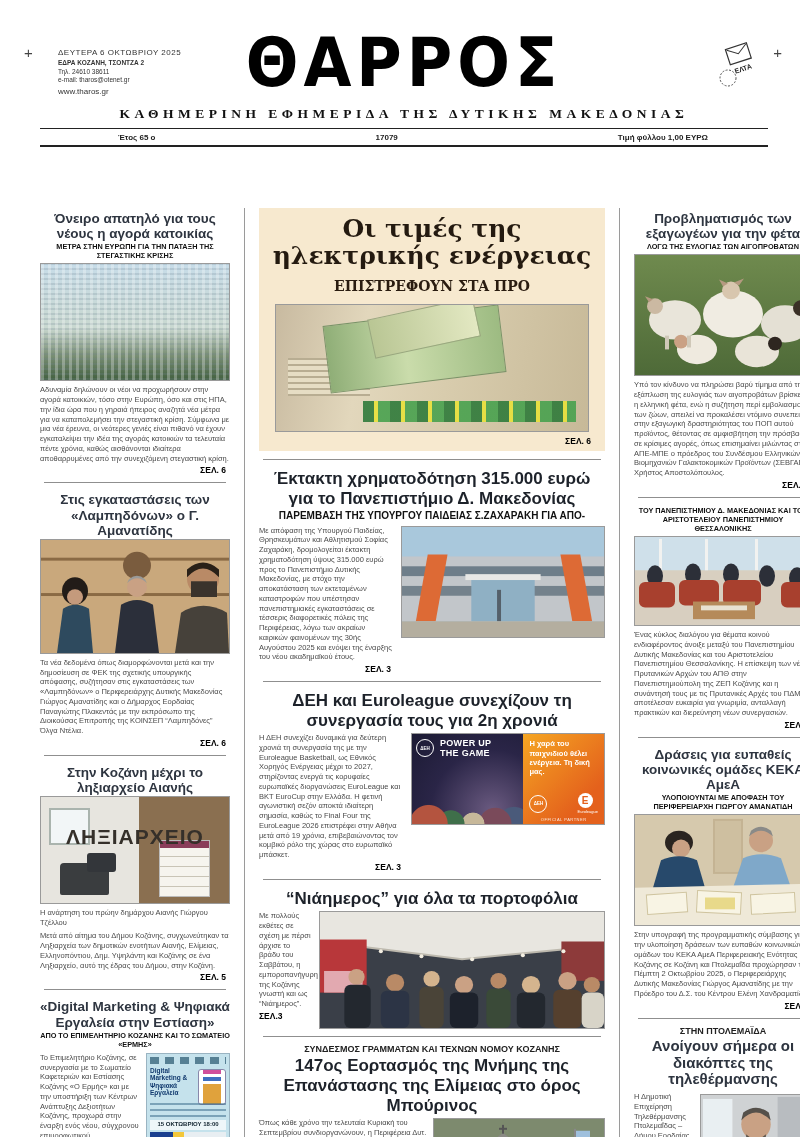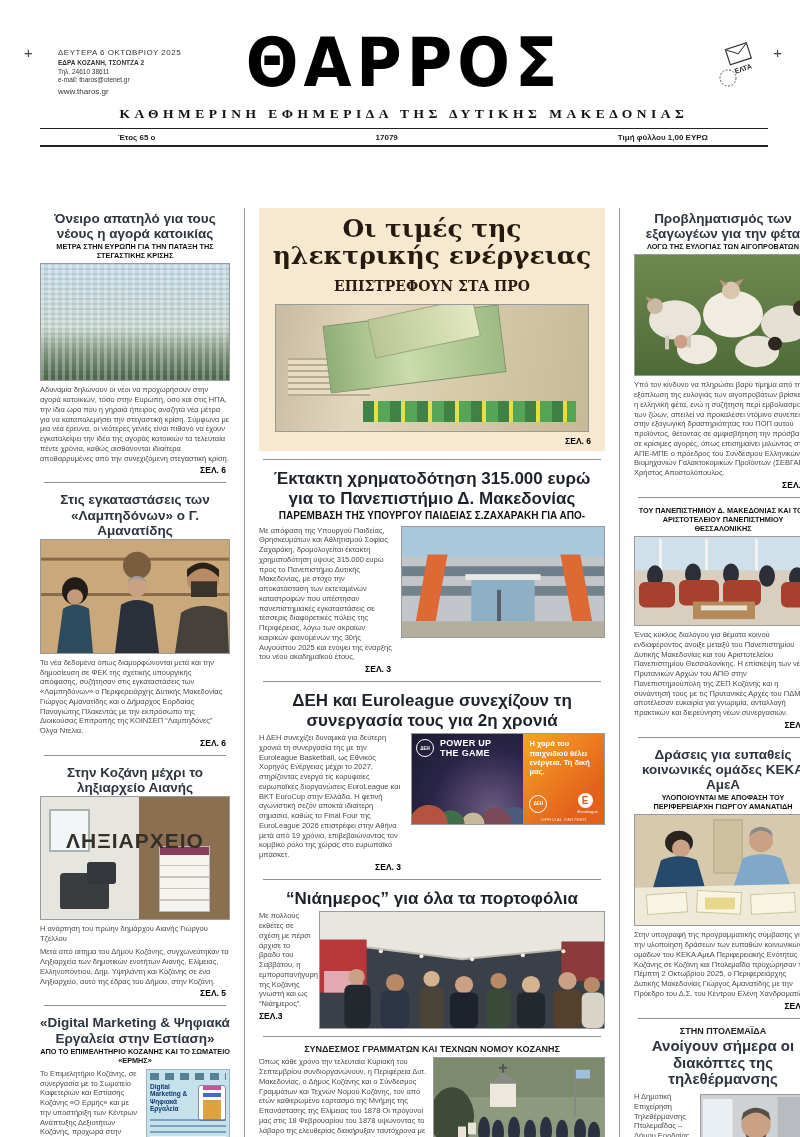--- a/index.html
+++ b/index.html
@@ -51,21 +51,21 @@
         background:linear-gradient(90deg,#b9c694,#e3e8c2);border:1px solid #9aa77f;}
   .chart-strip{position:absolute;bottom:7%;left:28%;width:68%;height:17%;opacity:.9;
         background:repeating-linear-gradient(90deg,#2f7a3a 0 11px,#e8e13a 11px 15px,#48a14e 15px 27px);}
   .doc-lines{position:absolute;bottom:28%;left:4%;width:26%;height:30%;
         background:repeating-linear-gradient(0deg,#b8ad92 0 2px,#e6ddc4 2px 6px);}
   
   .city-photo{height:118px;background:
       repeating-linear-gradient(90deg,rgba(255,255,255,.28) 0 3px,transparent 3px 7px),
       repeating-linear-gradient(0deg,rgba(110,130,145,.22) 0 2px,transparent 2px 5px),
       linear-gradient(180deg,#c7dce8 0%,#c9d8d0 55%,#7b9076 78%,#42603f 100%);}
-  .registry-photo{height:124px;background:linear-gradient(90deg,#e7e5df 0 52%,#8a6f50 52% 100%);}
+  .registry-photo{height:108px;background:linear-gradient(90deg,#e7e5df 0 52%,#8a6f50 52% 100%);}
   .registry-photo .win{position:absolute;left:4%;top:10%;width:20%;height:32%;background:#f2f6f7;border:2px solid #aab4ae;}
   .registry-photo .chair{position:absolute;left:10%;bottom:8%;width:26%;height:30%;background:#3a3d3f;border-radius:4px 4px 2px 2px;}
   .registry-photo .chair:before{content:"";position:absolute;left:55%;top:-30%;width:60%;height:60%;background:#33363a;border-radius:3px;}
   .registry-photo .poster{position:absolute;right:10%;bottom:6%;width:26%;height:52%;background:#f6f4ee;border:1px solid #bbb;
       background-image:linear-gradient(#8a3d5a 0 12%,transparent 12%),repeating-linear-gradient(0deg,transparent 0 16%,#c9c4b6 16% 18%);}
   .registry-word{position:absolute;left:0;right:0;top:26%;text-align:center;font-weight:bold;font-size:21px;
       color:#35302a;letter-spacing:1px;font-family:"Liberation Sans",sans-serif;}
   .flyer{float:right;width:84px;height:102px;margin:0 0 3px 5px;border:1px solid #9ab4c2;background:#c5e2ec;
       padding:3px;box-sizing:border-box;font-family:"Liberation Sans",sans-serif;}
   .flyer-logos{height:7px;background:repeating-linear-gradient(90deg,#27566e 0 9px,transparent 9px 15px);opacity:.7;margin-bottom:3px;}
@@ -315,20 +315,21 @@
                 <circle cx="268" cy="74" r="8" fill="#b98a66"></circle>
                   <rect x="258" y="82" width="22" height="36" rx="6" fill="#d8d4c8"></rect>
               </g>
             </svg>
           </div>
         </div>
       </article>
       <hr class="sep">
       <article>
         <div class="kick">ΣΥΝΔΕΣΜΟΣ ΓΡΑΜΜΑΤΩΝ ΚΑΙ ΤΕΧΝΩΝ ΝΟΜΟΥ ΚΟΖΑΝΗΣ</div>
+        <h2 class="t-mid">147ος Εορτασμός της Μνήμης της Επανάστασης της Ελίμειας στο όρος Μπούρινος</h2>
         <div class="row">
           <div class="tcol" style="width:168px;">
             <p class="body" style="margin-top:0;">Όπως κάθε χρόνο την τελευταία Κυριακή του Σεπτεμβρίου συνδιοργανώνουν, η Περιφέρεια Δυτ. Μακεδονίας, ο Δήμος Κοζάνης και ο Σύνδεσμος Γραμμάτων και Τεχνών Νομού Κοζάνης, τον από ετών καθιερωμένο εορτασμό της Μνήμης της Επανάστασης της Ελίμειας του 1878 Οι πρόγονοί μας στις 18 Φεβρουαρίου του 1878 υψώνοντας το λάβαρο της ελευθερίας διακήρυξαν ταυτόχρονα με την επαναστατική τους διακήρυξη έναν διπλό αγώνα, ελευθερία από τον τουρκικό ζυγό και εγρήγορση ενάντια στον επερχόμενο Πανσλαβισμό</p>
 
           </div>
           <div class="photo grow h95">
             <svg class="svgph" viewBox="0 0 170 95" preserveAspectRatio="none">
               <rect width="170" height="95" fill="#8d9a7e"></rect>
               <rect width="170" height="40" fill="#7d8a6e"></rect>
               <ellipse cx="18" cy="60" rx="22" ry="30" fill="#3f4a38"></ellipse>

